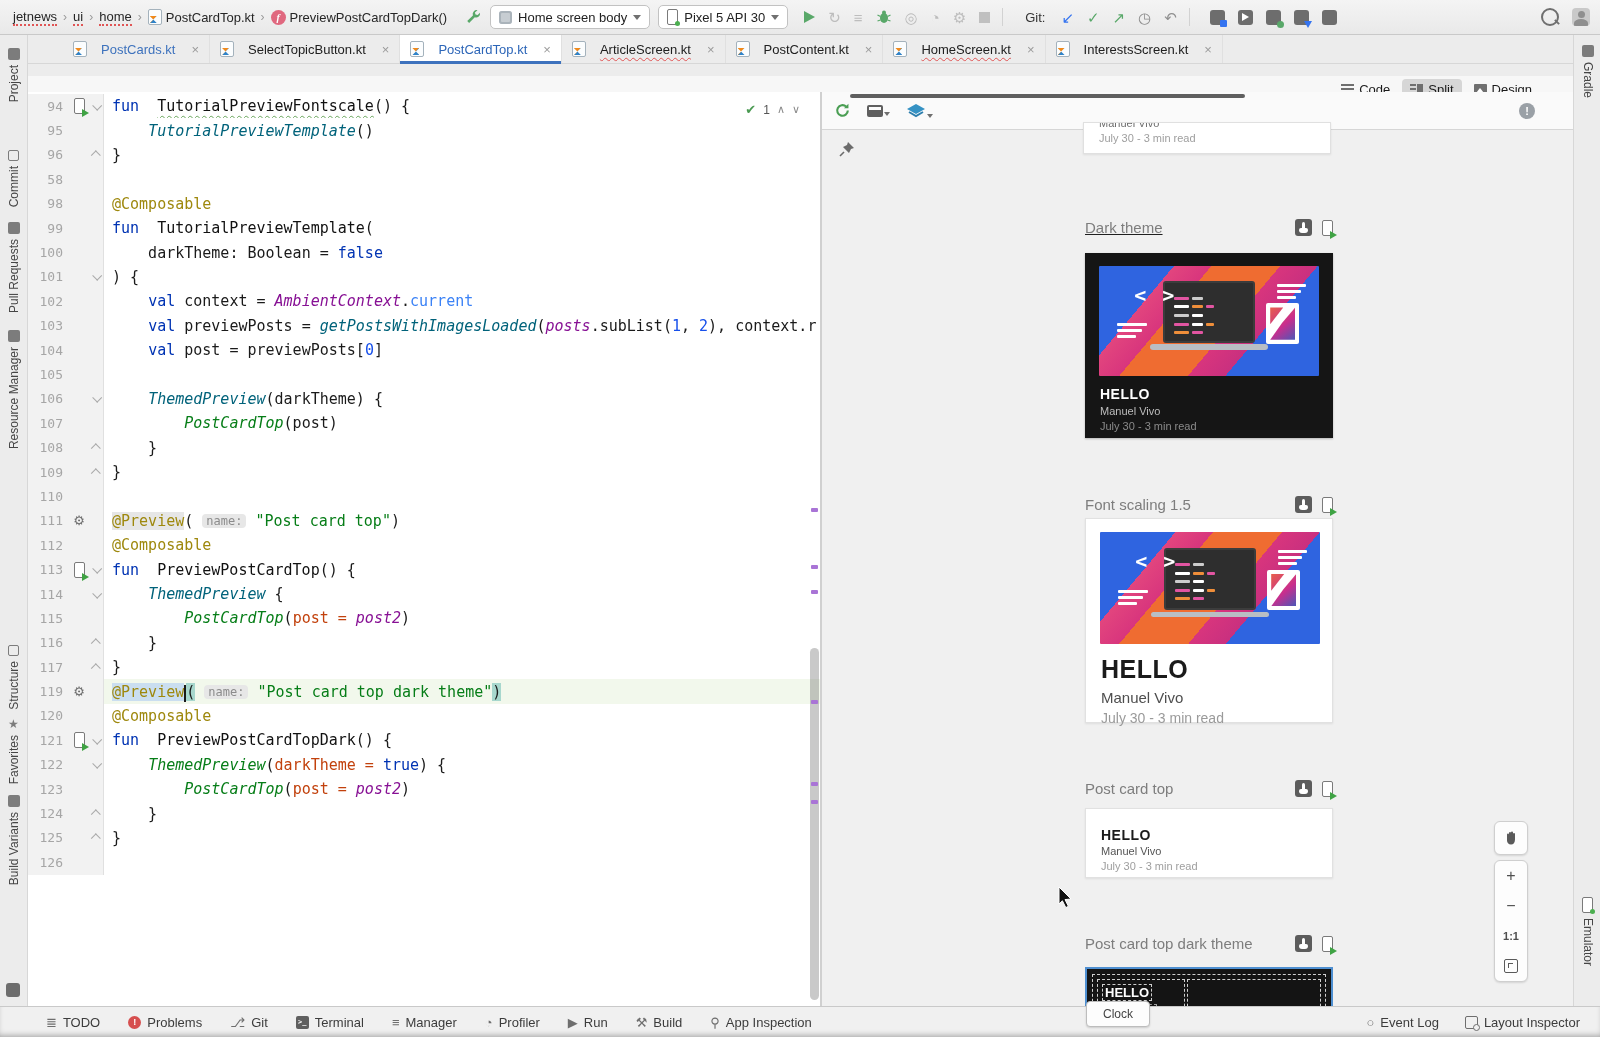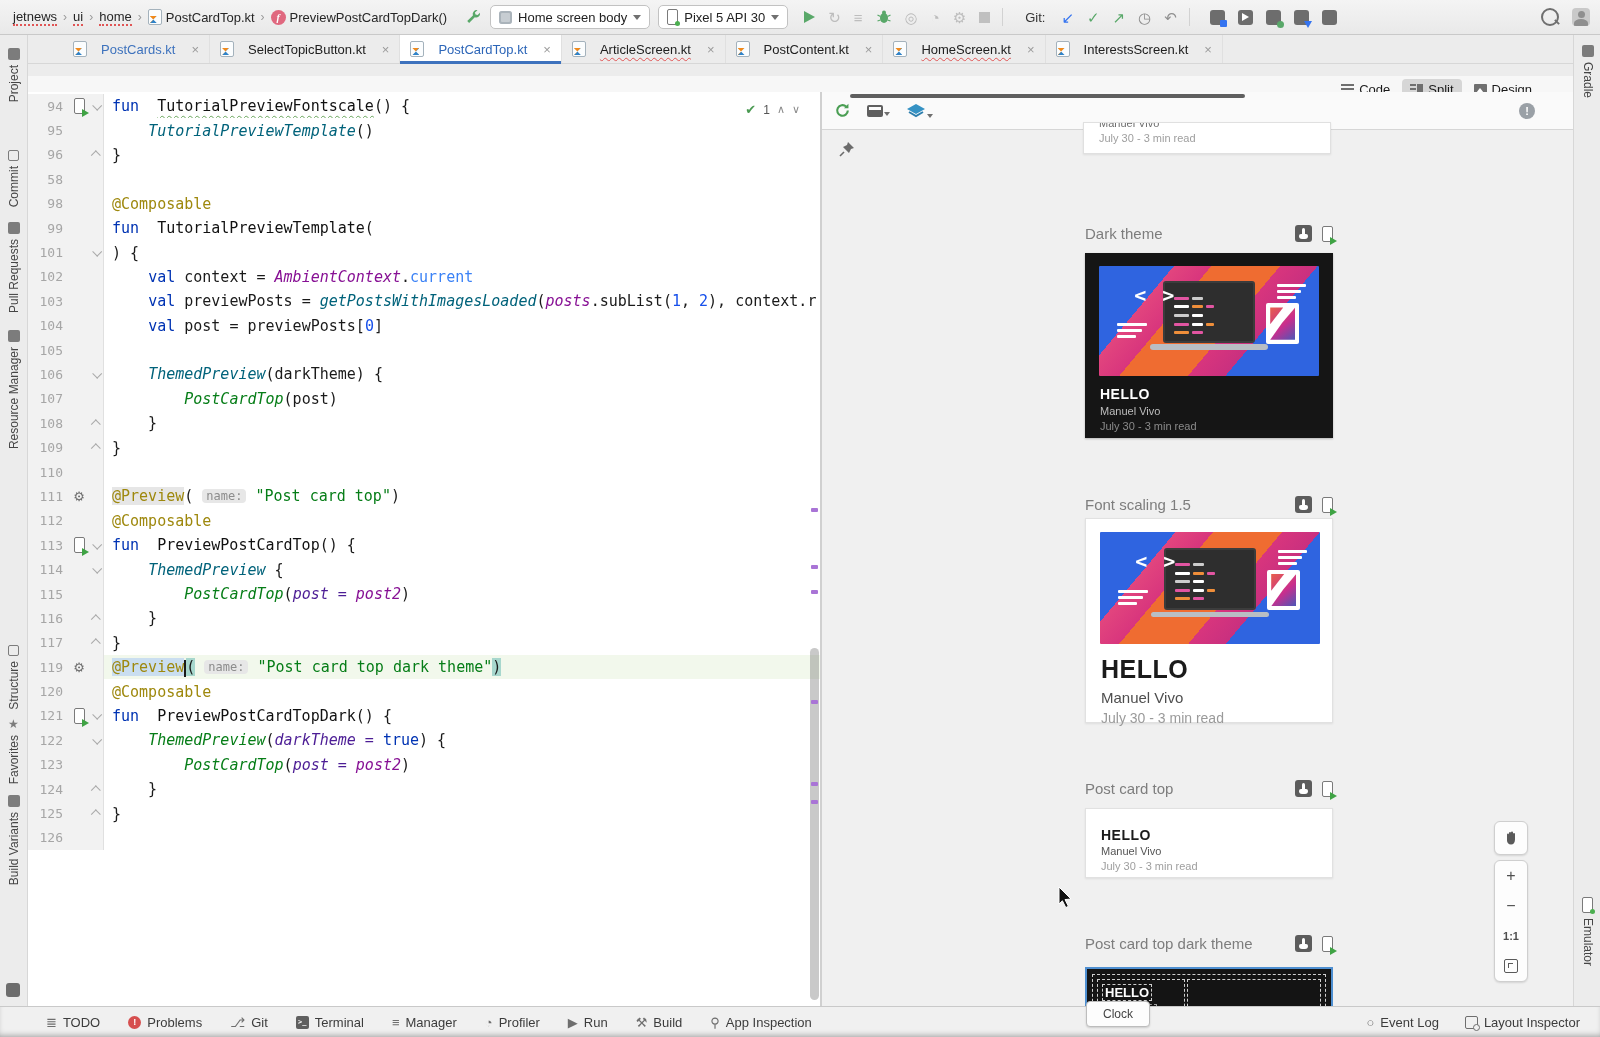--- a/index.html
+++ b/index.html
@@ -97,21 +97,21 @@
   .fold-open{transform:rotate(45deg) translateY(-1px);}
   .fold-close{transform:rotate(-135deg) translateY(-1px);}
   .tk-kw{color:#0033b3;}
   .tk-ann{color:#9e880d;}
   .tk-str{color:#067d17;}
   .tk-num{color:#1750eb;}
   .tk-prop{color:#871094;font-style:italic;}
   .tk-field{color:#3b82f6;}
   .tk-call{color:#00627a;font-style:italic;}
   .tk-callg{color:#067d17;font-style:italic;}
-  .tk-named{color:#4c1d95;font-style:italic;}
+  .tk-named{color:#c2410c;}
   .tk-decl{color:#111;margin-left:9px;}
   .tk-spell{text-decoration:underline wavy #66a559 1px;text-underline-offset:4px;}
   .tk-hint{background:#e7e7e7;color:#8c8c8c;border-radius:4px;padding:0 4px;font-size:12px;}
   .tk-hl{background:#e6e6e6;}
   .tk-sel{background:#cadef0;}
   .tk-paren{background:#a7d7cd;}
   .tk-caret{display:inline-block;width:2px;height:17px;background:#1a1a1a;margin-bottom:-3px;}
   #inspection{position:absolute;top:8px;right:16px;display:flex;align-items:center;gap:7px;
     font-size:12px;color:#555;background:rgba(255,255,255,.85);padding:2px 4px;border-radius:4px;}
   #inspection .chk{color:#4a9a52;font-size:13px;}
@@ -423,20 +423,26 @@
           <div class="lfold"></div>
           <div class="lcode"><span class="tk-ann">@Composable</span></div>
         </div>
         <div class="line">
           <div class="lnum">99</div>
           <div class="licon"></div>
           <div class="lfold"></div>
           <div class="lcode"><span class="tk-kw">fun </span><span class="tk-decl">TutorialPreviewTemplate</span><span>(</span></div>
         </div>
         <div class="line">
+          <div class="lnum">100</div>
+          <div class="licon"></div>
+          <div class="lfold"></div>
+          <div class="lcode"><span>    darkTheme: Boolean = </span><span class="tk-kw">false</span></div>
+        </div>
+        <div class="line">
           <div class="lnum">101</div>
           <div class="licon"></div>
           <div class="lfold">
             <span class="fold-open"></span>
           </div>
           <div class="lcode"><span>) {</span></div>
         </div>
         <div class="line">
           <div class="lnum">102</div>
           <div class="licon"></div>
@@ -650,21 +656,21 @@
     <div id="hscroll"></div>
     <svg id="pin" width="18" height="18" viewBox="0 0 18 18">
       <path d="M10 2l6 6-3 1-2 4-6-6 4-2z" fill="#6b6b6b"></path>
         <path d="M6 12l-4 4" stroke="#6b6b6b" stroke-width="1.6"></path>
     </svg>
     <div id="partial-card">
       <div class="cauthor">Manuel Vivo</div>
       <div class="cmeta">July 30 - 3 min read</div>
     </div>
     <div id="psections">
-        <div class="psec-label" style="top: 133px;">
+        <div class="psec-label" style="top: 127px; text-decoration: underline;">
           <span class="ptitle">Dark theme</span>
           <span class="icons">
             <span class="ia-icon"></span>
             <span class="devicon"></span>
           </span>
         </div>
         <div class="pcard card-dark" style="top: 161px; height: 185px;">
           <div class="hero" style="left: 14px; top: 13px; width: 220px; height: 110px;">
             <div class="h-screen">
               <div class="h-row">

